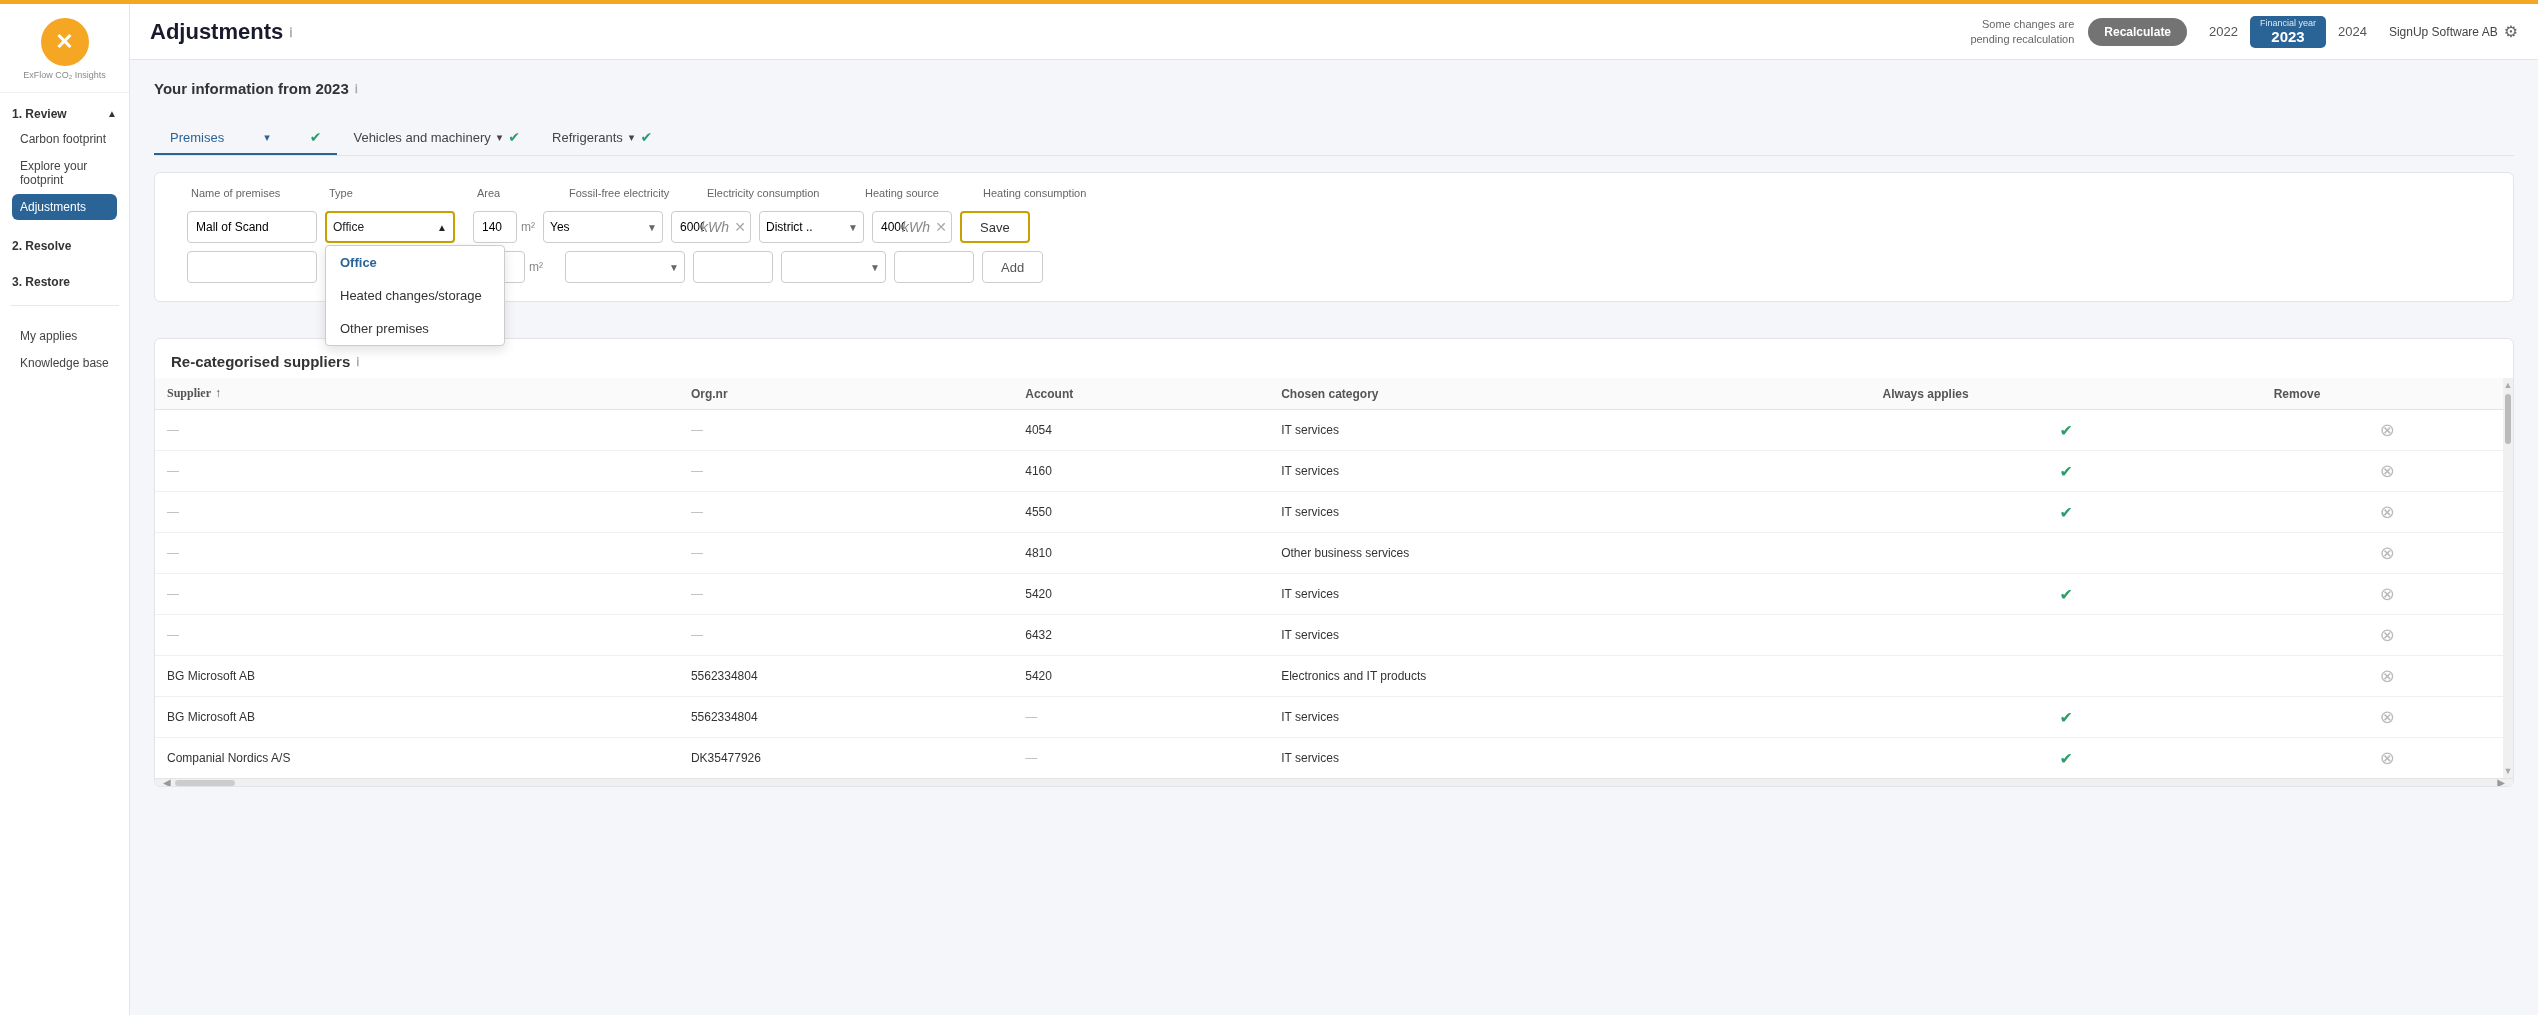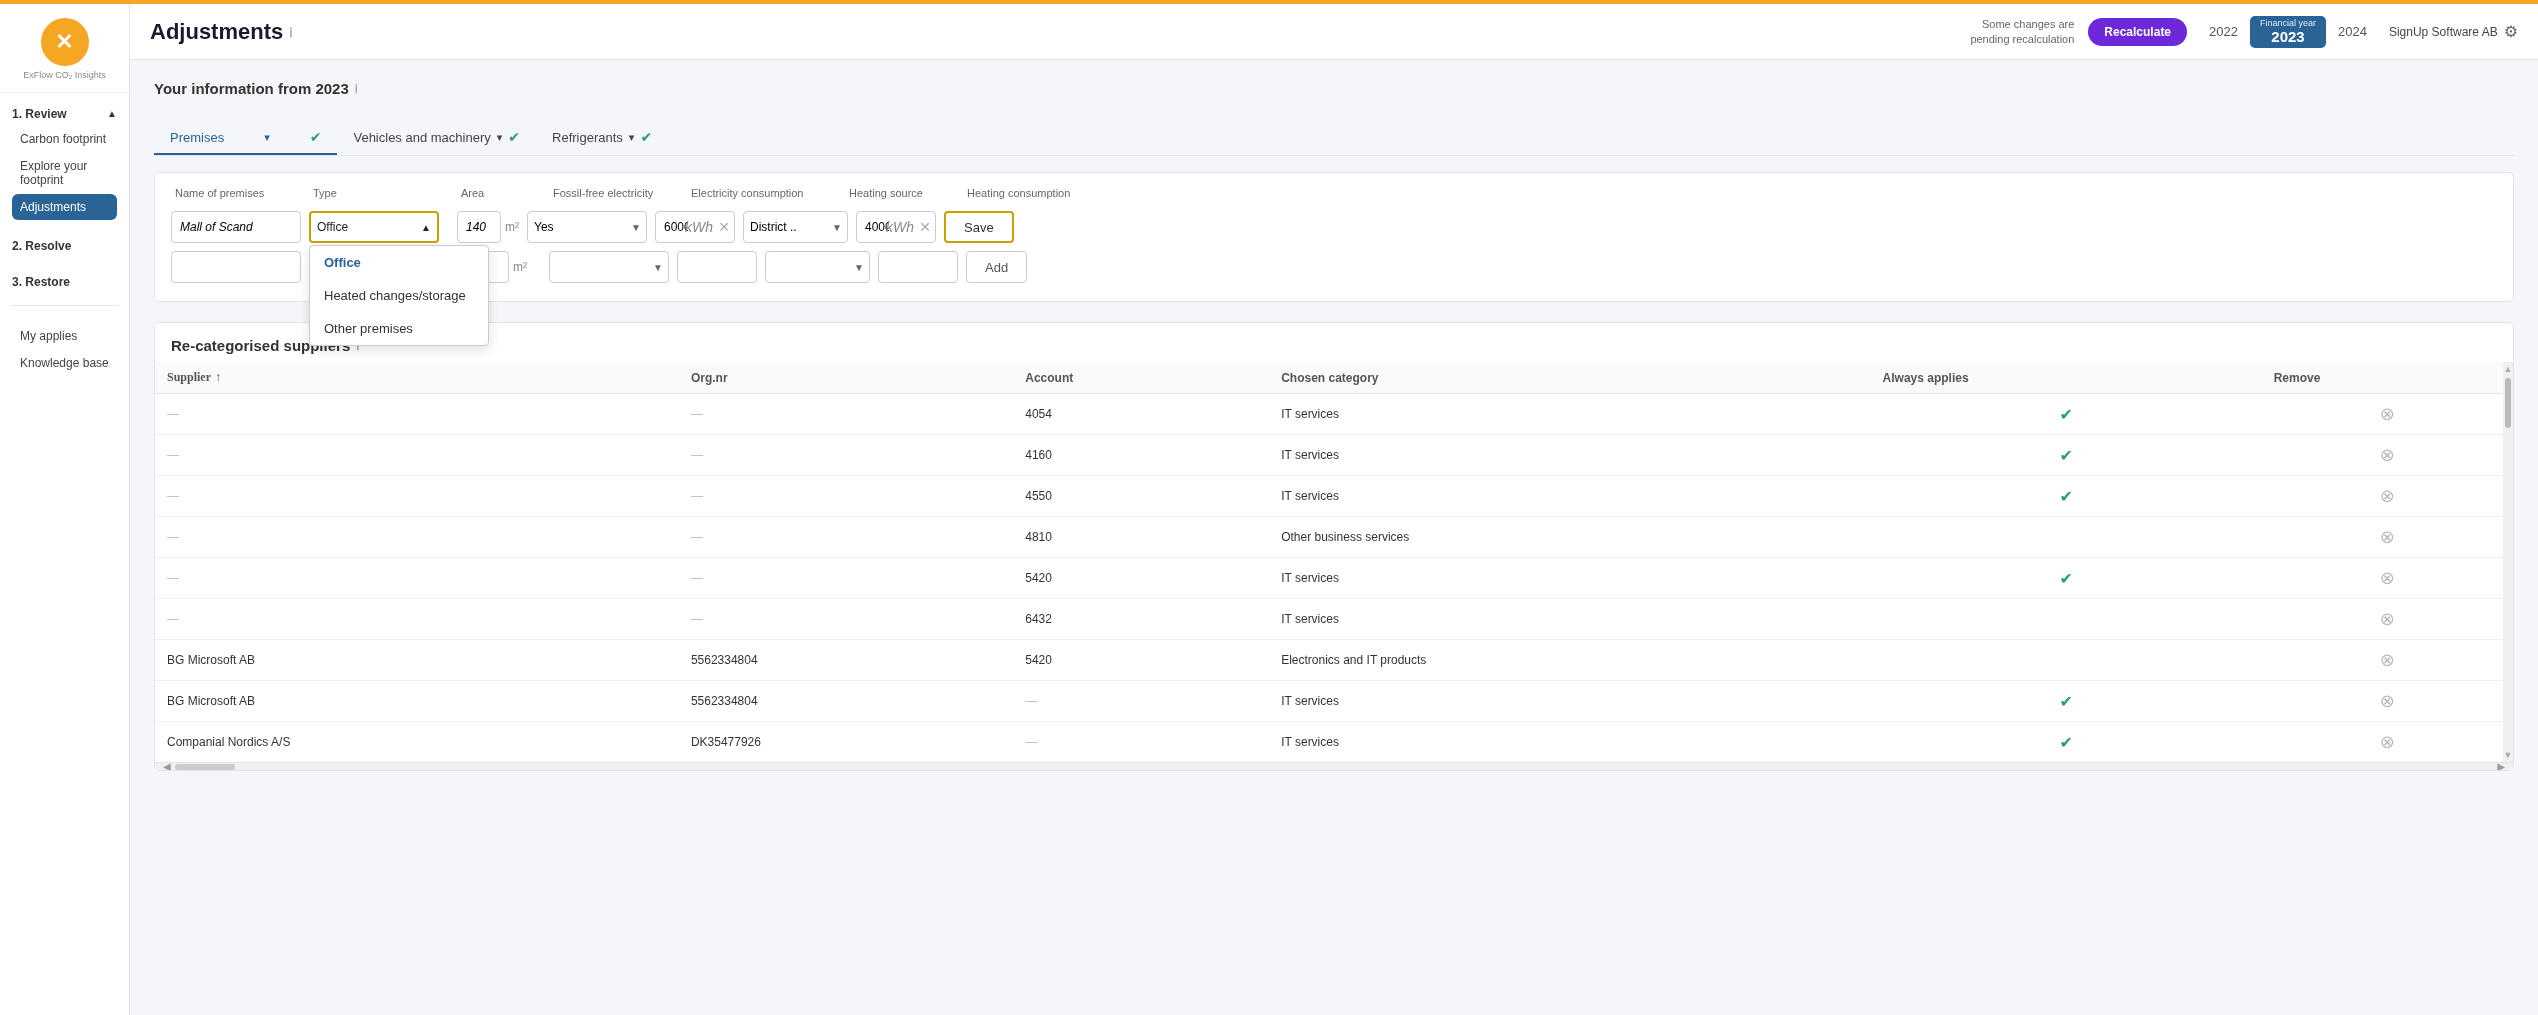--- a/index.html
+++ b/index.html
@@ -28,21 +28,21 @@
 
     
     .main { flex: 1; display: flex; flex-direction: column; overflow: hidden; }
 
     
     .topbar { background: #fff; border-bottom: 1px solid #e2e4ea; padding: 0 20px; height: 56px; display: flex; align-items: center; justify-content: space-between; flex-shrink: 0; }
     .topbar-title { font-size: 22px; font-weight: 700; color: #1a1a2e; display: flex; align-items: center; gap: 6px; }
     .topbar-title .info-icon { font-size: 13px; color: #aaa; cursor: pointer; }
     .topbar-right { display: flex; align-items: center; gap: 14px; }
     .pending-text { font-size: 11px; color: #666; text-align: right; max-width: 120px; line-height: 1.3; }
-    .recalculate-btn { background: #6d28d9; color: white; border: none; border-radius: 20px; padding: 7px 16px; font-size: 12px; font-weight: 600; cursor: pointer; }
+    .recalculate-btn { background: #737373; color: white; border: none; border-radius: 20px; padding: 7px 16px; font-size: 12px; font-weight: 600; cursor: pointer; }
     .year-btns { display: flex; align-items: center; gap: 4px; }
     .year-btn { background: transparent; border: none; color: #555; font-size: 13px; cursor: pointer; padding: 4px 8px; }
     .topbar-user { font-size: 12px; color: #444; display: flex; align-items: center; gap: 6px; }
     .gear-icon { font-size: 16px; color: #666; cursor: pointer; }
     .top-border { height: 4px; background: #f5a623; position: fixed; top: 0; left: 0; right: 0; z-index: 100; }
 
     
     .content { flex: 1; overflow-y: auto; padding: 20px 24px; }
 
     
@@ -50,25 +50,25 @@
     .section-title .info-icon { font-size: 12px; color: #aaa; }
 
     
     .tabs { display: flex; gap: 0; margin-bottom: 16px; border-bottom: 1px solid #e2e4ea; }
     .tab { padding: 8px 16px; font-size: 13px; color: #444; cursor: pointer; border-bottom: 2px solid transparent; display: flex; align-items: center; gap: 6px; }
     .tab.active { border-bottom: 2px solid #2a6496; color: #2a6496; font-weight: 500; gap: 40px; }
     .tab .check { color: #2a9d6a; font-size: 14px; }
     .tab .chevron { font-size: 11px; }
 
     
-    .premises-table-wrap { background: #fff; border: 1px solid #e2e4ea; border-radius: 6px; padding: 14px 16px; margin-bottom: 20px; }
+    .premises-table-wrap { background: #fff; border: 1px solid #e2e4ea; border-radius: 6px; padding: 14px 32px; margin-bottom: 36px; }
     .col-headers { display: flex; align-items: center; gap: 8px; font-size: 11px; color: #666; font-weight: 500; margin-bottom: 8px; padding-left: 4px; }
 
     .premises-row { display: flex; align-items: center; gap: 8px; padding: 4px 0; position: relative; }
-    .premises-input { height: 32px; border: 1px solid #ccc; border-radius: 4px; padding: 0 8px; font-size: 12px; background: #fff; font-style: italic; }
+    .premises-input { height: 32px; border: 1px solid #ccc; border-radius: 4px; padding: 0 8px; font-size: 12px; background: #fff; }
     .premises-select { height: 32px; border: 1px solid #ccc; border-radius: 4px; padding: 0 6px; font-size: 12px; background: #fff; cursor: pointer; appearance: none; }
     .select-wrapper { position: relative; display: inline-flex; align-items: center; }
     .select-wrapper .chevron-down { position: absolute; right: 6px; pointer-events: none; font-size: 10px; color: #666; }
 
     
     .type-select-open { height: 32px; border: 2px solid #c8a000; border-radius: 4px; padding: 0 6px; font-size: 12px; background: #fff; cursor: pointer; display: flex; align-items: center; justify-content: space-between; width: 130px; }
     .type-dropdown { position: absolute; top: 34px; left: 0; z-index: 100; background: white; border: 1px solid #ccc; border-radius: 4px; box-shadow: 0 4px 12px rgba(0,0,0,0.12); min-width: 180px; }
     .type-dropdown-item { padding: 9px 14px; font-size: 13px; color: #333; cursor: pointer; }
     .type-dropdown-item.selected { font-weight: 600; color: #2a6496; }
 

